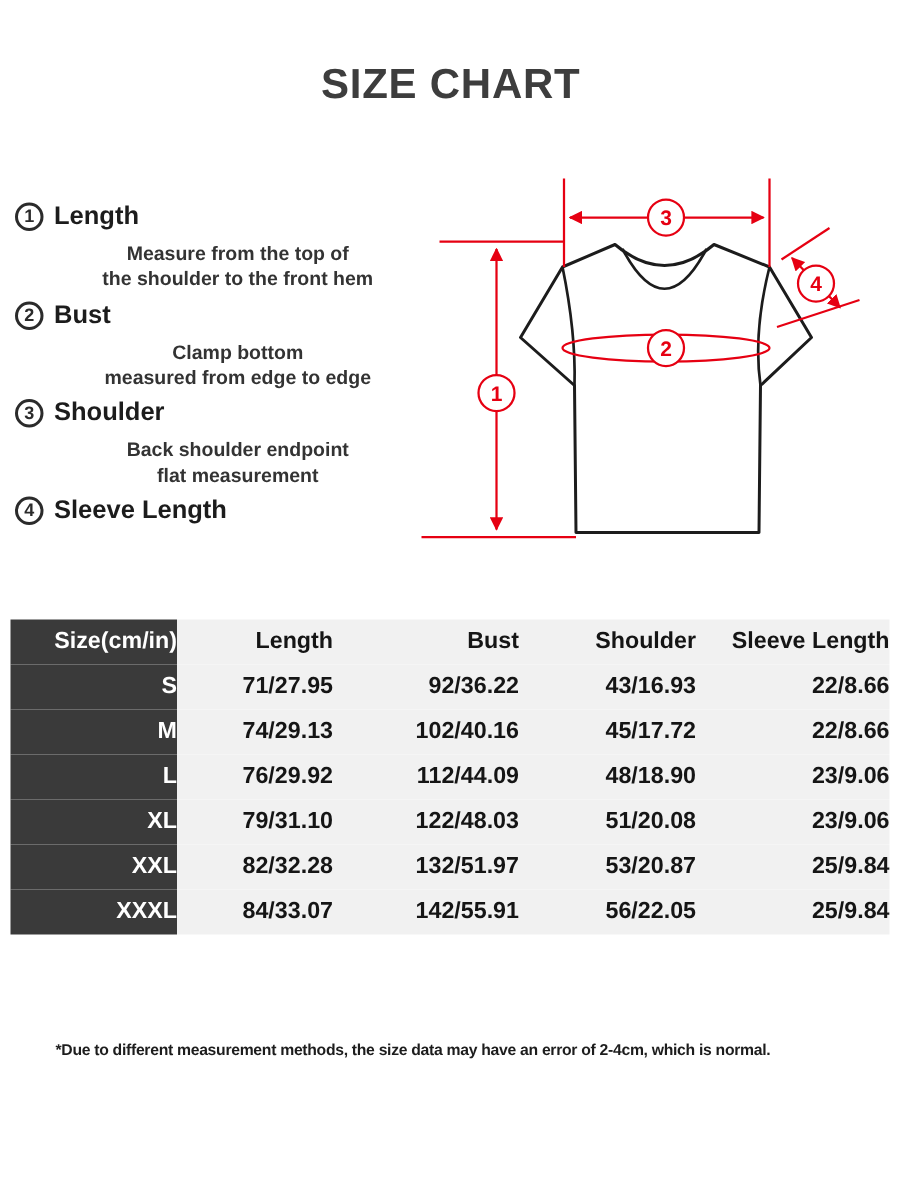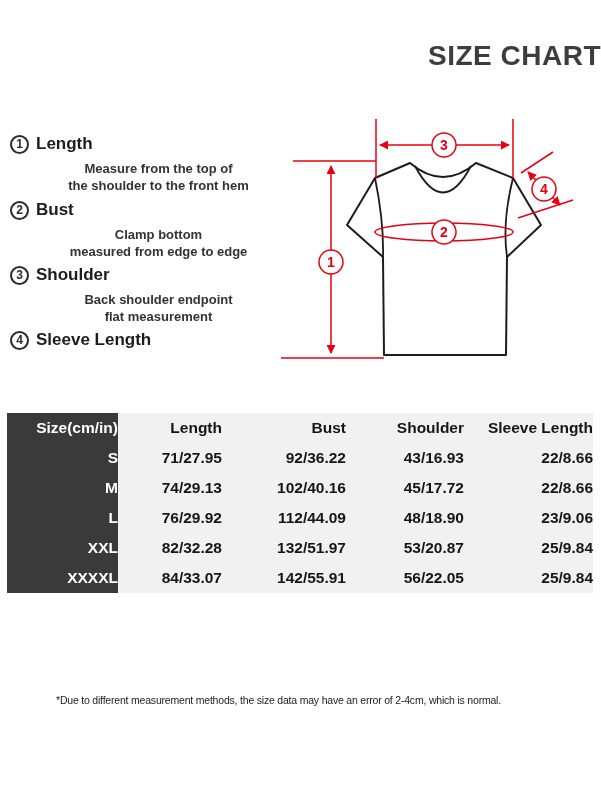--- a/index.html
+++ b/index.html
@@ -15,21 +15,21 @@
     --background:#ffffff;
   }
   *{margin:0;padding:0;box-sizing:border-box;}
   html,body{background:#fff;}
   body{
     width:601px;height:800px;position:relative;overflow:hidden;
     font-family:"Liberation Sans","DejaVu Sans",sans-serif;
     background:var(--background);
   }
   .page-title{
-    position:absolute;top:40px;left:0;width:601px;text-align:right;
+    position:absolute;top:40px;left:0;width:601px;text-align:center;
     font-size:28px;font-weight:bold;color:var(--title-text);letter-spacing:.5px;
   }
   
   .instructions{position:absolute;left:10px;top:130px;width:270px;height:275px;}
   .instr{position:absolute;left:0;right:0;}
   .instr.i0{top:4px;}
   .instr.i1{top:70px;}
   .instr.i2{top:135px;}
   .instr.i3{top:200px;}
   .instr-head{display:flex;align-items:center;gap:7px;}
@@ -61,22 +61,22 @@
   .size-table th,.size-table td{
     height:30px;text-align:right;vertical-align:middle;padding:0;
     background:var(--table-body-bg);color:var(--table-body-text);
     font-size:15.5px;font-weight:bold;border:none;
   }
   .size-table .size-col{
     background:var(--table-size-col-bg);color:var(--table-size-col-text);
   }
   
   .footnote{
-    position:absolute;left:37px;top:694px;font-size:10.5px;font-weight:normal;
-    color:#1d1d1d;letter-spacing:-.2px;margin-left:19px;
+    position:absolute;left:37px;top:694px;font-size:10.5px;font-weight:bold;
+    color:#1d1d1d;letter-spacing:-.2px;
   }
 </style>
 </head>
 <body>
 
 <main>
 
   <h1 class="page-title">SIZE CHART</h1>
 
   <section class="instructions">
@@ -189,28 +189,35 @@
           <td>22/8.66</td>
         </tr>
         <tr>
           <td class="size-col">L</td>
           <td>76/29.92</td>
           <td>112/44.09</td>
           <td>48/18.90</td>
           <td>23/9.06</td>
         </tr>
         <tr>
+          <td class="size-col">XL</td>
+          <td>79/31.10</td>
+          <td>122/48.03</td>
+          <td>51/20.08</td>
+          <td>23/9.06</td>
+        </tr>
+        <tr>
           <td class="size-col">XXL</td>
           <td>82/32.28</td>
           <td>132/51.97</td>
           <td>53/20.87</td>
           <td>25/9.84</td>
         </tr>
         <tr>
-          <td class="size-col">XXXXL</td>
+          <td class="size-col">XXXL</td>
           <td>84/33.07</td>
           <td>142/55.91</td>
           <td>56/22.05</td>
           <td>25/9.84</td>
         </tr>
       </tbody>
   </table>
 
   <p class="footnote">*Due to different measurement methods, the size data may have an error of 2-4cm, which is normal.</p>
 

